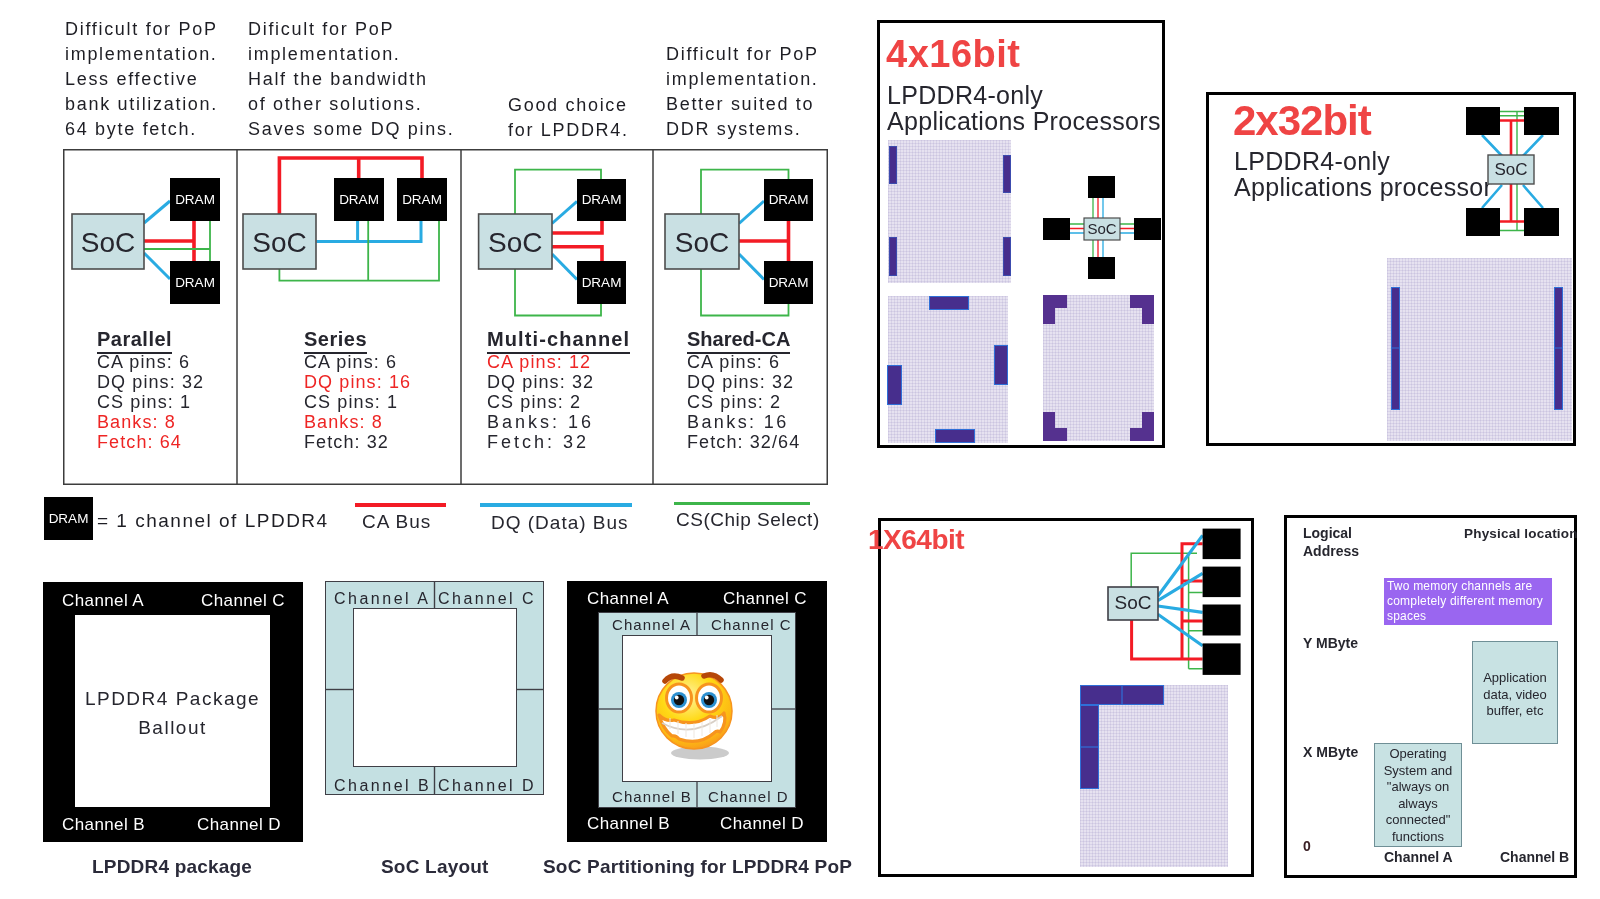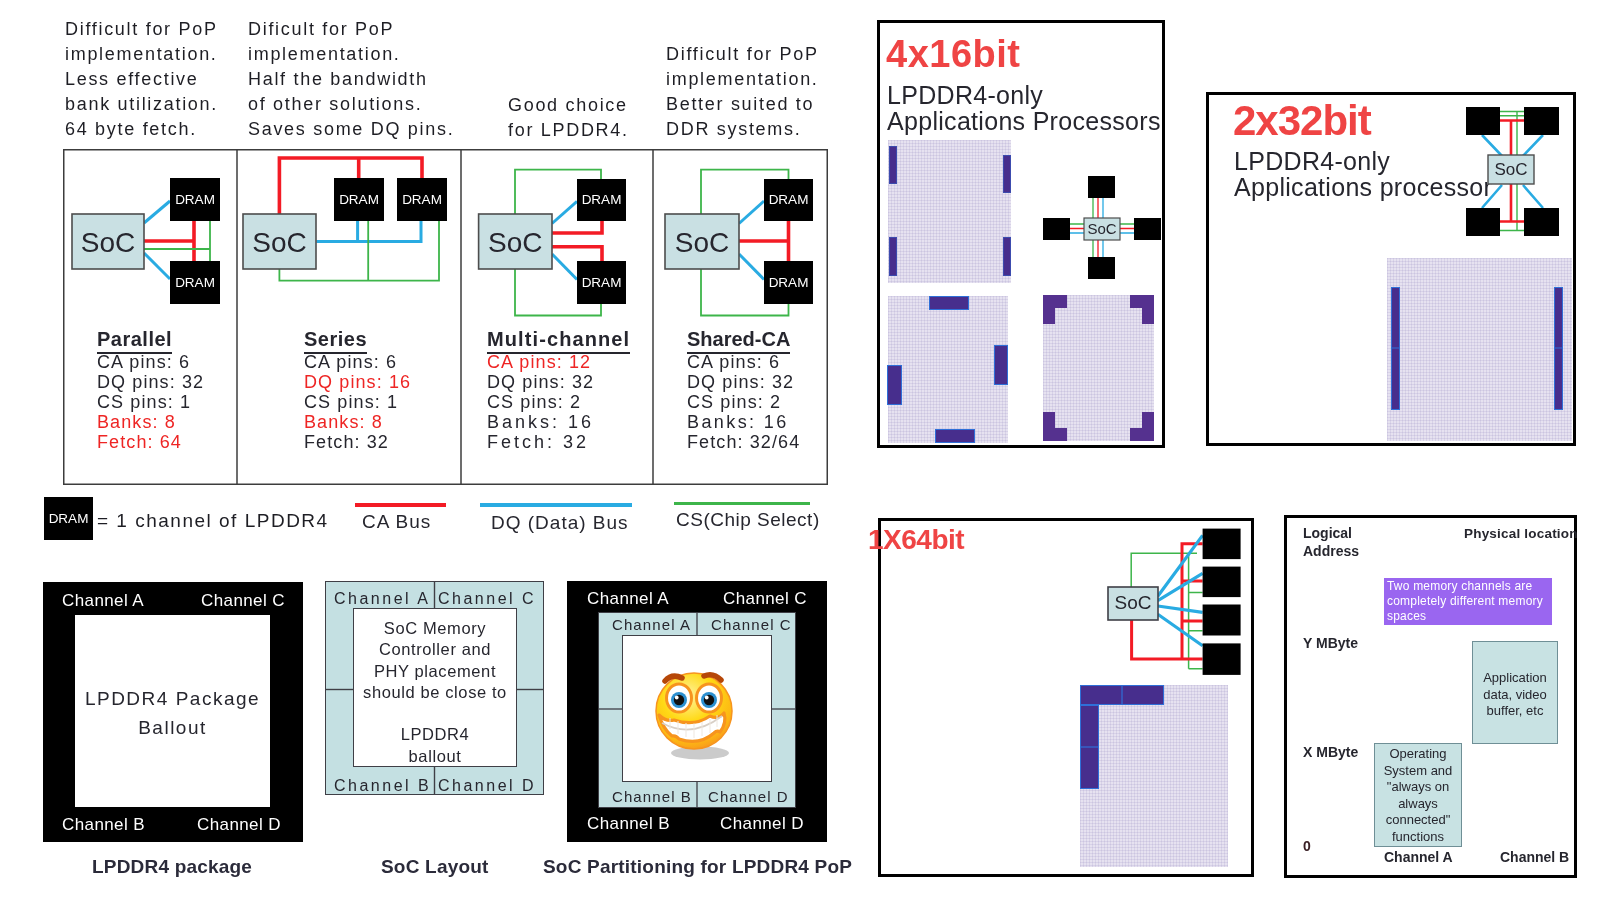--- a/index.html
+++ b/index.html
@@ -218,21 +218,20 @@
 <div class="abs" style="left:353px;top:608px;width:164px;height:159px;background:#fff;border:1.4px solid #3f3f46;box-sizing:border-box;"></div>
 
 <div class="abs dlab" style="left:334px;top:590px;">Channel A</div>
 
 <div class="abs dlab" style="left:438px;top:590px;">Channel C</div>
 
 <div class="abs dlab" style="left:334px;top:777px;">Channel B</div>
 
 <div class="abs dlab" style="left:438px;top:777px;">Channel D</div>
 
-<div class="abs" style="left:353px;top:618px;width:164px;text-align:center;font-size:16.5px;letter-spacing:0.6px;color:#26262e;line-height:21.3px;">SoC Memory<br>Controller and<br>PHY placement<br>should be close to<br><br style="line-height:9px;">LPDDR4<br>ballout</div>
 
 <div class="abs cap" style="left:381px;top:856px;">SoC Layout</div>
 
 <div class="abs" style="left:567px;top:581px;width:260px;height:261px;background:#000;"></div>
 
 <div class="abs wlab" style="left:587px;top:589px;">Channel A</div>
 
 <div class="abs wlab" style="left:723px;top:589px;">Channel C</div>
 
 <div class="abs wlab" style="left:587px;top:814px;">Channel B</div>

